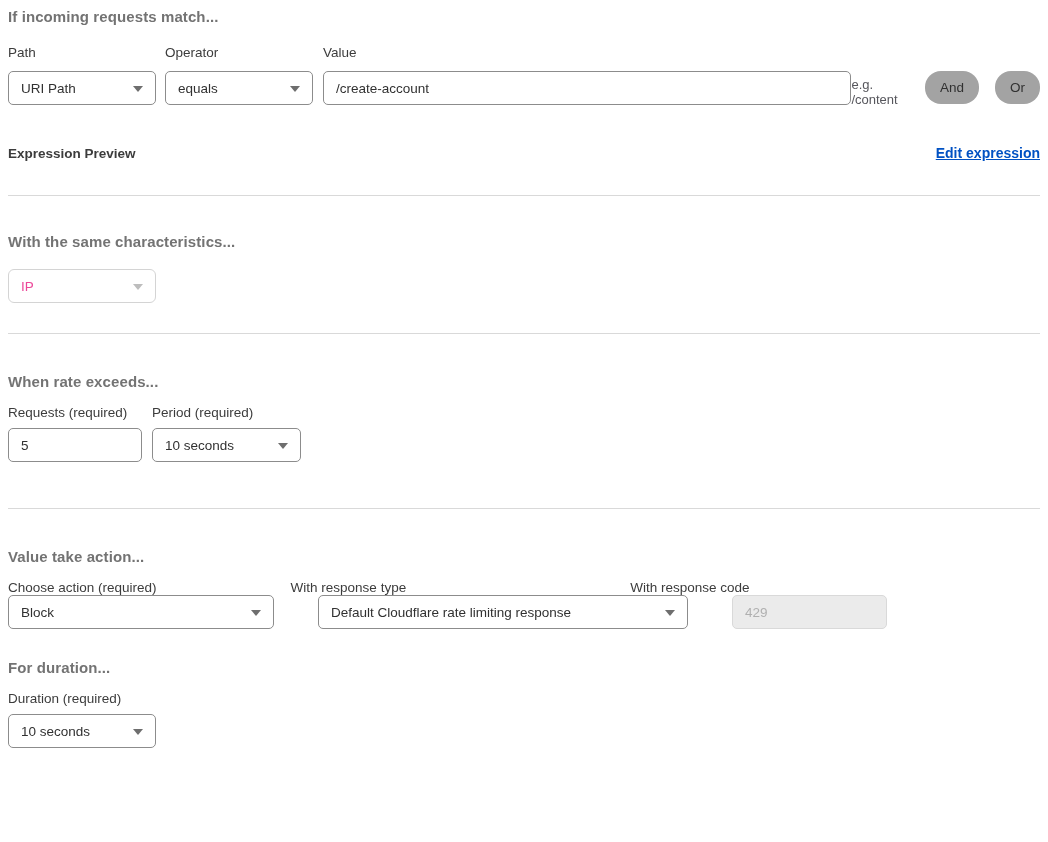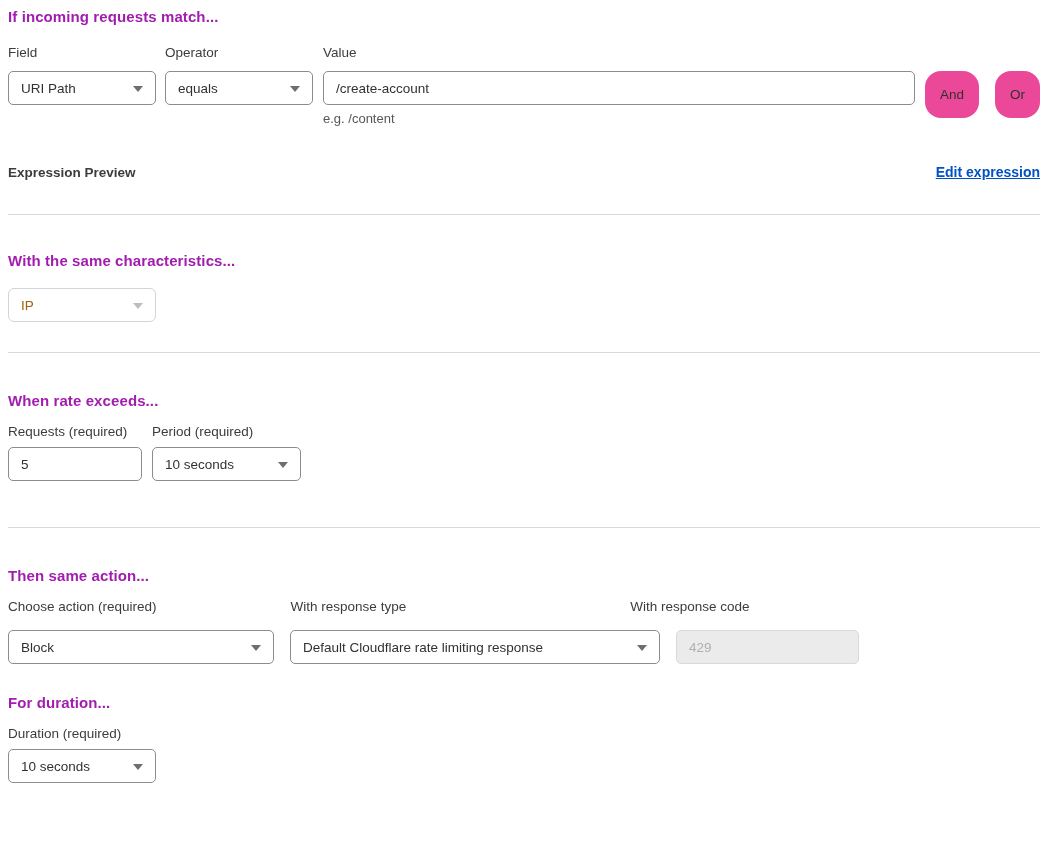--- a/index.html
+++ b/index.html
@@ -9,36 +9,36 @@
     height: 842px;
     font-family: "Liberation Sans", "DejaVu Sans", sans-serif;
     color: #313131;
     overflow: hidden;
   }
   .page { padding: 8px 8px 0 8px; width: 1048px; }
 
   h2.section-title {
     font-size: 15px;
     font-weight: 700;
-    color: #a21caf;
+    color: #737373;
     letter-spacing: 0.1px;
   }
   .label {
     font-size: 13.5px;
     color: #3c3c3c;
     line-height: 14px;
   }
   .hint {
     font-size: 13px;
     color: #56565c;
     margin-top: 6px;
   }
 
   .row { display: flex; align-items: flex-start; }
-  .col { display: flex; flex-direction: column; }
+  .col { display: flex; flex-direction: row; }
 
   
   .control {
     height: 34px;
     border: 1px solid #8c8c8c;
     border-radius: 5px;
     background: #ffffff;
     display: flex;
     align-items: center;
     padding: 0 12px;
@@ -50,21 +50,21 @@
   .caret {
     position: absolute;
     right: 12px;
     top: 50%;
     margin-top: -2px;
     width: 0; height: 0;
     border-left: 5px solid transparent;
     border-right: 5px solid transparent;
     border-top: 6px solid #6e6e6e;
   }
-  .select.disabled { border-color: #d4d4d4; color: #a16207; cursor: default; border-radius: 6px; }
+  .select.disabled { border-color: #d4d4d4; color: #ec4899; cursor: default; border-radius: 6px; }
   .select.disabled .caret { border-top-color: #bdbdbd; }
 
   input.text-input {
     height: 34px;
     border: 1px solid #8c8c8c;
     border-radius: 5px;
     background: #ffffff;
     padding: 0 12px;
     font-size: 13.5px;
     font-family: "Liberation Sans", "DejaVu Sans", sans-serif;
@@ -72,22 +72,22 @@
     outline: none;
     width: 100%;
   }
   input.text-input:disabled {
     background: #ebebeb;
     border-color: #d9d9d9;
     color: #b0b0b0;
   }
 
   .btn {
-    height: 47px;
-    background: #ec4899;
+    height: 33px;
+    background: #a3a3a3;
     border: none;
     border-radius: 16px;
     font-size: 13.5px;
     font-family: "Liberation Sans", "DejaVu Sans", sans-serif;
     color: #313131;
     padding: 0 15px;
     cursor: pointer;
   }
 
   .divider { border: none; border-top: 1px solid #d9d9d9; margin: 0; }
@@ -126,40 +126,40 @@
   .char-control { margin-top: 19px; }
   .div2 { margin-top: 30px; }
   .h-rate { margin-top: 39px; }
   .rate-labels { margin-top: 16px; }
   .rate-controls { margin-top: 8px; }
   .w-requests { width: 134px; }
   .w-period { width: 149px; margin-left: 10px; }
   .div3 { margin-top: 46px; }
   .h-action { margin-top: 39px; }
   .action-labels { margin-top: 16px; }
-  .action-controls { margin-top: 16px; }
+  .action-controls { margin-top: 0; gap: 28px; }
   .w-action { width: 266px; }
   .w-resptype { width: 370px; }
-  .w-respcode { width: 183px; }
+  .w-respcode { width: 155px; }
   .lbl-resptype { margin-left: 134px; }
   .lbl-respcode { margin-left: 224px; }
   .h-duration { margin-top: 30px; }
   .dur-label { margin-top: 16px; }
   .dur-control { margin-top: 8px; width: 148px; }
 </style>
 </head>
 <body>
 
 <div class="page">
 
   <section>
     <h2 class="section-title">If incoming requests match...</h2>
 
     <div class="row match-labels">
-      <div class="label w-field">Field</div>
+      <div class="label w-field">Path</div>
       <div class="label w-field gap-9">Operator</div>
       <div class="label gap-10">Value</div>
     </div>
 
     <div class="row match-controls">
       <div class="control select w-field">
         <span>URI Path</span>
         <span class="caret"></span>
       </div>
       <div class="control select w-field gap-9">
@@ -207,21 +207,21 @@
       <div class="control select w-period">
         <span>10 seconds</span>
         <span class="caret"></span>
       </div>
     </div>
   </section>
 
   <hr class="divider div3">
 
   <section>
-    <h2 class="section-title h-action">Then same action...</h2>
+    <h2 class="section-title h-action">Value take action...</h2>
     <div class="row action-labels">
       <div class="label">Choose action (required)</div>
       <div class="label lbl-resptype">With response type</div>
       <div class="label lbl-respcode">With response code</div>
     </div>
     <div class="row action-controls">
       <div class="control select w-action">
         <span>Block</span>
         <span class="caret"></span>
       </div>

